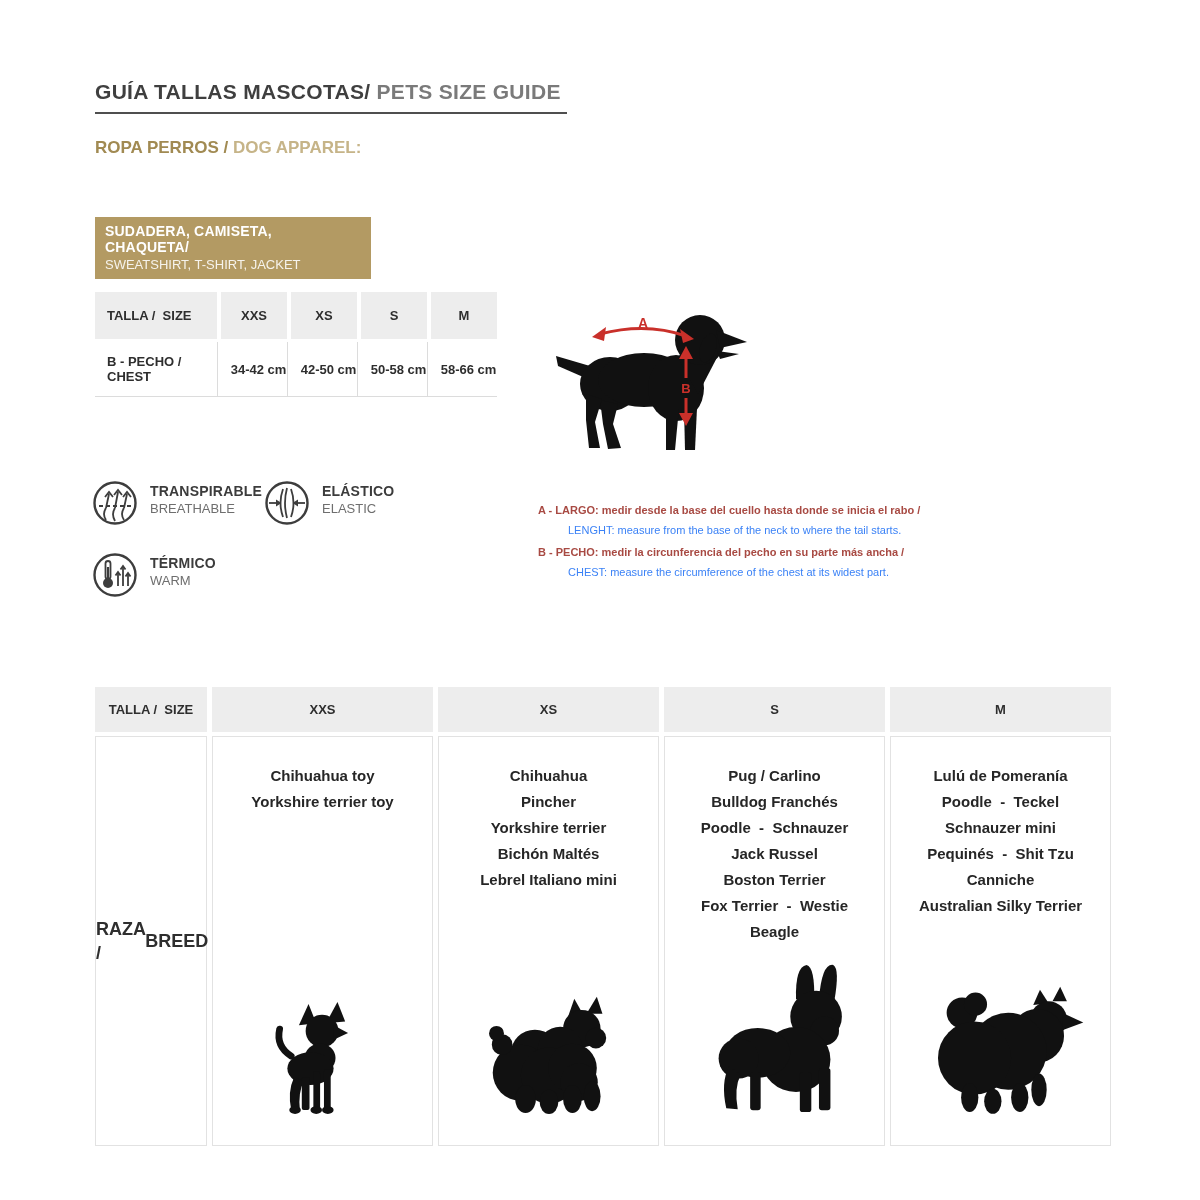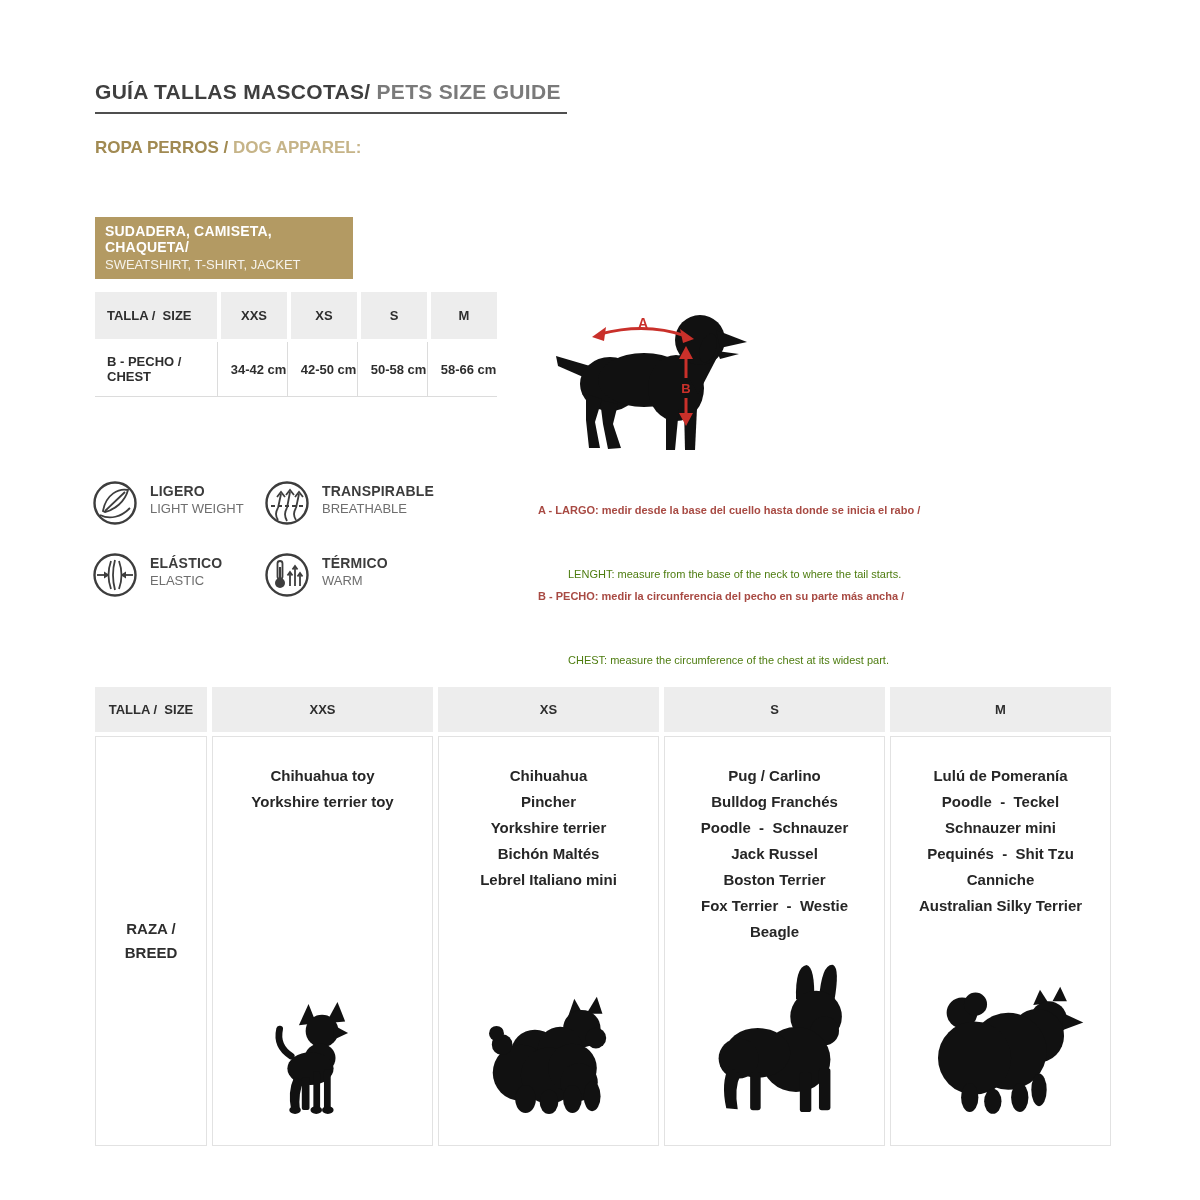--- a/index.html
+++ b/index.html
@@ -10,21 +10,21 @@
   
   .title{position:absolute;left:95px;top:80px;font-size:21px;font-weight:bold;
          letter-spacing:.3px;color:#3f3f3f;border-bottom:2px solid #4f4f4f;
          padding-bottom:8px;padding-right:6px;}
   .title .lite{color:#7a7a7a;font-weight:bold;}
   .subtitle{position:absolute;left:95px;top:138px;font-size:17px;font-weight:bold;color:#a18a52;}
   .subtitle .lite{color:#c6b488;}
 
   
   .badge{position:absolute;left:95px;top:217px;width:242px;background:#b39a63;
-         color:#fff;padding:6px 6px 7px 10px;}
+         color:#fff;padding:6px 24px 7px 10px;}
   .badge .l1{font-size:14px;font-weight:bold;letter-spacing:.2px;}
   .badge .l2{font-size:13px;color:rgba(255,255,255,.88);margin-top:2px;}
 
   
   .size-table{position:absolute;left:95px;top:292px;width:402px;}
   .srow{display:grid;grid-template-columns:122px 66px 66px 66px 66px;column-gap:4px;}
   .srow .c{display:flex;align-items:center;justify-content:center;font-size:13px;font-weight:bold;}
   .srow .lab{justify-content:flex-start;padding-left:12px;}
   .s-head{height:47px;margin-bottom:3px;}
   .s-head .c{background:#ededed;}
@@ -40,31 +40,31 @@
   .features{position:absolute;left:92px;top:480px;display:grid;
             grid-template-columns:172px 200px;row-gap:26px;column-gap:0;}
   .feat{display:flex;align-items:flex-start;}
   .feat .txt{margin-left:12px;margin-top:3px;}
   .feat .t1{font-size:14px;font-weight:bold;color:#3c3c3c;letter-spacing:.2px;}
   .feat .t2{font-size:13px;color:#6e6e6e;margin-top:2px;}
 
   
   .notes{position:absolute;left:538px;top:500px;width:440px;font-size:11px;line-height:20px;}
   .note-es{color:#a84a43;font-weight:bold;}
-  .note-en{color:#4d7c0f;margin-left:30px;margin-bottom:2px;margin-top:44px;}
+  .note-en{color:#3b82f6;margin-left:30px;margin-bottom:2px;}
 
   
   .breed-table{position:absolute;left:95px;top:687px;width:1016px;}
   .brow{display:grid;grid-template-columns:112px 221px 221px 221px 221px;column-gap:5px;}
   .b-head{height:45px;margin-bottom:4px;}
   .b-head .c{background:#ededed;display:flex;align-items:center;justify-content:center;
              font-size:13px;font-weight:bold;}
   .b-body .c{background:#fff;border:1px solid #e2e2e2;height:408px;position:relative;}
-  .raza{display:flex;flex-direction:column;align-items:center;justify-content:center;
-        font-size:15px;font-weight:bold;line-height:24px;}
+  .raza{display:flex;flex-direction:row;align-items:center;
+        font-size:18px;font-weight:bold;line-height:24px;}
   .breeds{padding-top:26px;text-align:center;}
   .breed-line{font-size:15px;font-weight:bold;line-height:26px;color:#262626;white-space:pre-wrap;}
   .dogbox{position:absolute;bottom:28px;left:0;right:0;display:flex;justify-content:center;}
 
   svg{display:block;}
 </style>
 </head>
 <body>
 
 <div class="page">
@@ -122,34 +122,20 @@
         <polygon points="138,50 131,63 145,63"></polygon>
         <polygon points="138,130 131,117 145,117"></polygon>
         <text x="95" y="32" text-anchor="middle" font-size="14" font-weight="bold" font-family="Liberation Sans, sans-serif">A</text>
         <text x="138" y="97" text-anchor="middle" font-size="13" font-weight="bold" font-family="Liberation Sans, sans-serif">B</text>
       </g>
     </svg>
   </div>
 
   <div class="features">
 
-    <div class="feat">
-      <svg width="46" height="46" viewBox="0 0 46 46">
-        <circle cx="23" cy="23" r="20.5" stroke="#3d3d3d" stroke-width="2.4" fill="none"></circle>
-        <g stroke="#3d3d3d" stroke-width="1.8" fill="none">
-          <path d="M11,31 C14,14 27,8 36,10 C33,22 22,30 13,32 Z"></path>
-          <path d="M13,31 L33,12"></path>
-          <path d="M8,35 C18,40 29,37 38,28"></path>
-        </g>
-      </svg>
-      <div class="txt">
-        <div class="t1">LIGERO</div>
-        <div class="t2">LIGHT WEIGHT</div>
-      </div>
-    </div>
 
     <div class="feat">
       <svg width="46" height="46" viewBox="0 0 46 46">
         <circle cx="23" cy="23" r="20.5" stroke="#3d3d3d" stroke-width="2.4" fill="none"></circle>
         <g stroke="#3d3d3d" stroke-width="1.8" fill="none">
           <path d="M7,26 L39,26" stroke-dasharray="4 3"></path>
           <path d="M14,40 q-4,-6 0,-12"></path>
           <path d="M23,41 q-4,-7 0,-13"></path>
           <path d="M32,40 q-4,-6 0,-12"></path>
           <path d="M14,28 L17,14"></path>

